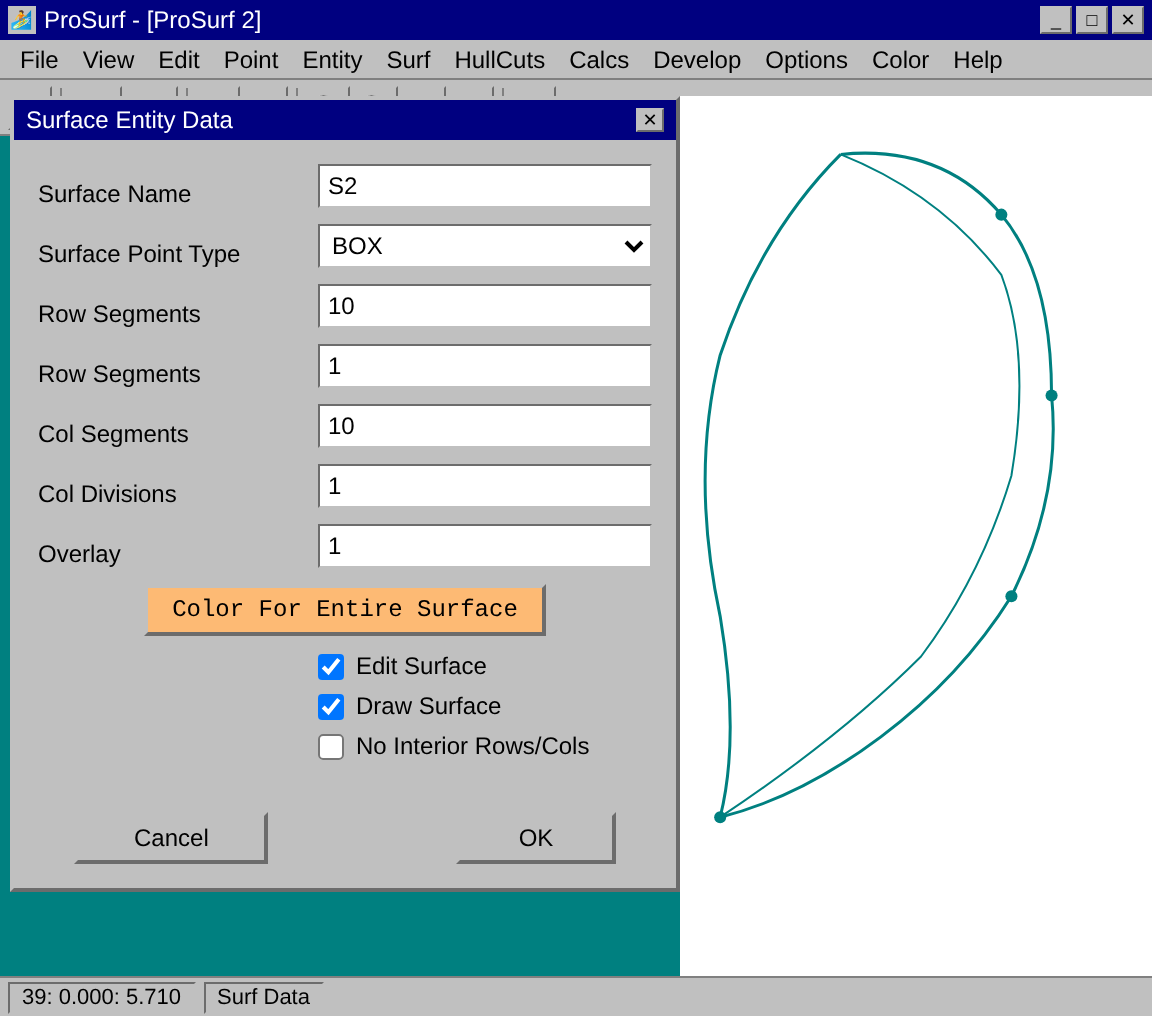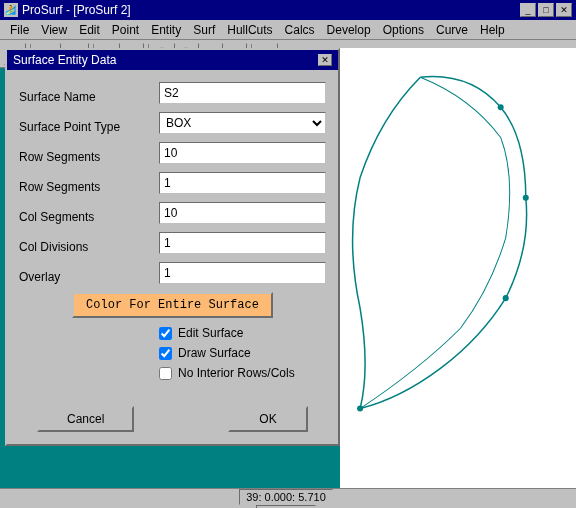--- a/index.html
+++ b/index.html
@@ -214,21 +214,20 @@
       bottom: 0;
       left: 0;
       right: 0;
       height: 20px;
       background: #c0c0c0;
       border-top: 1px solid #808080;
       display: flex;
       align-items: center;
       font-size: 11px;
       padding: 0 4px;
-      flex-direction: column;
     }
     .status-segment {
       border: 1px inset #c0c0c0;
       padding: 1px 6px;
       margin-right: 4px;
       height: 16px;
       display: flex;
       align-items: center;
     }
 
@@ -257,21 +256,21 @@
   <span class="menu-item">File</span>
   <span class="menu-item">View</span>
   <span class="menu-item">Edit</span>
   <span class="menu-item">Point</span>
   <span class="menu-item">Entity</span>
   <span class="menu-item">Surf</span>
   <span class="menu-item">HullCuts</span>
   <span class="menu-item">Calcs</span>
   <span class="menu-item">Develop</span>
   <span class="menu-item">Options</span>
-  <span class="menu-item">Curve</span>
+  <span class="menu-item">Color</span>
   <span class="menu-item">Help</span>
 </div>
 
 <div class="toolbar">
   <div class="toolbar-btn">▶</div>
   <div class="toolbar-sep"></div>
   <div class="toolbar-btn" style="font-size:8px; width:26px;">↑PT</div>
   <div class="toolbar-btn" style="font-size:8px; width:26px;">↓JN</div>
   <div class="toolbar-sep"></div>
   <div class="toolbar-btn" style="color:#c00000; font-weight:bold;">K</div>

